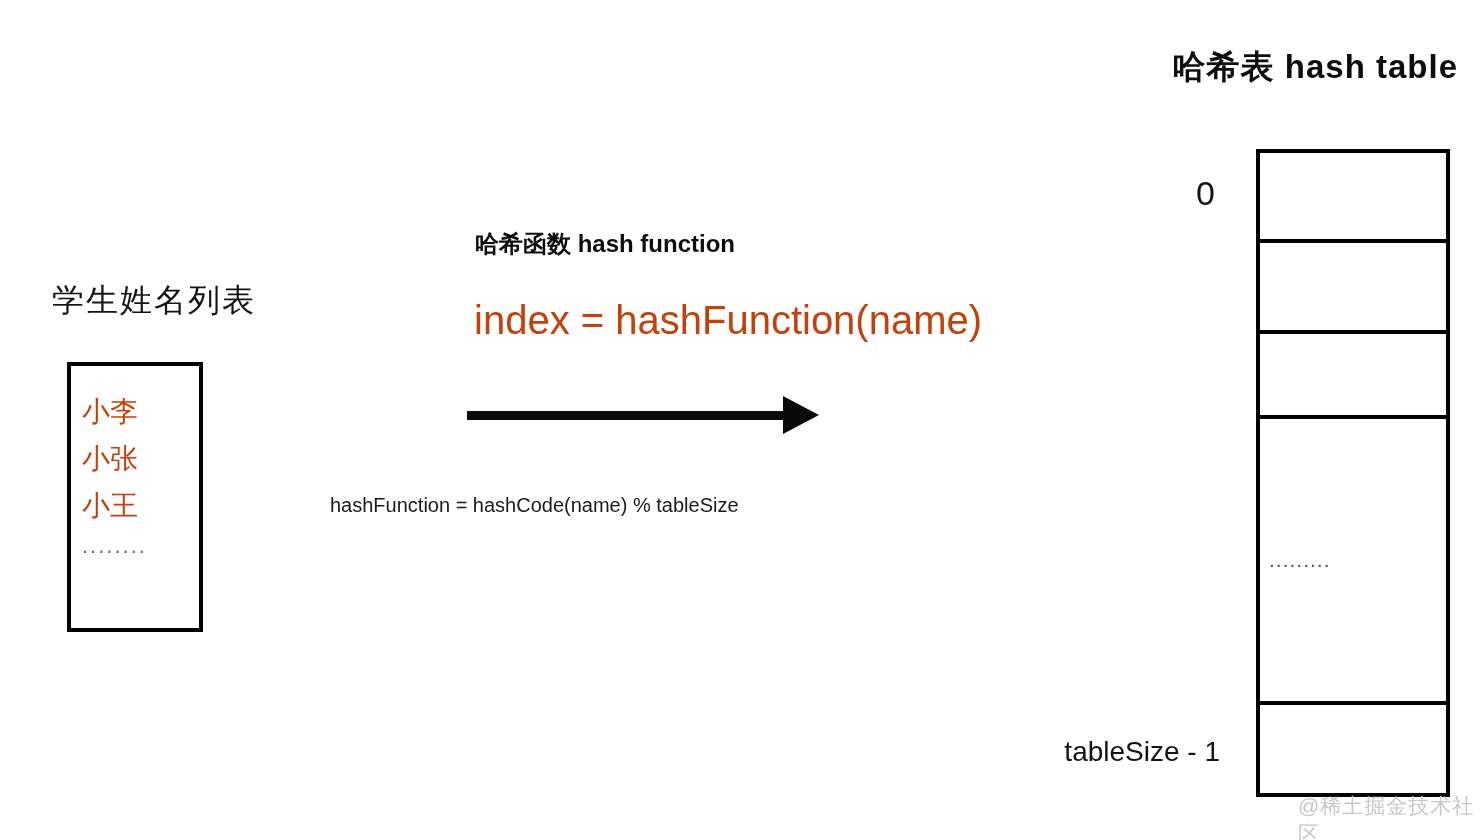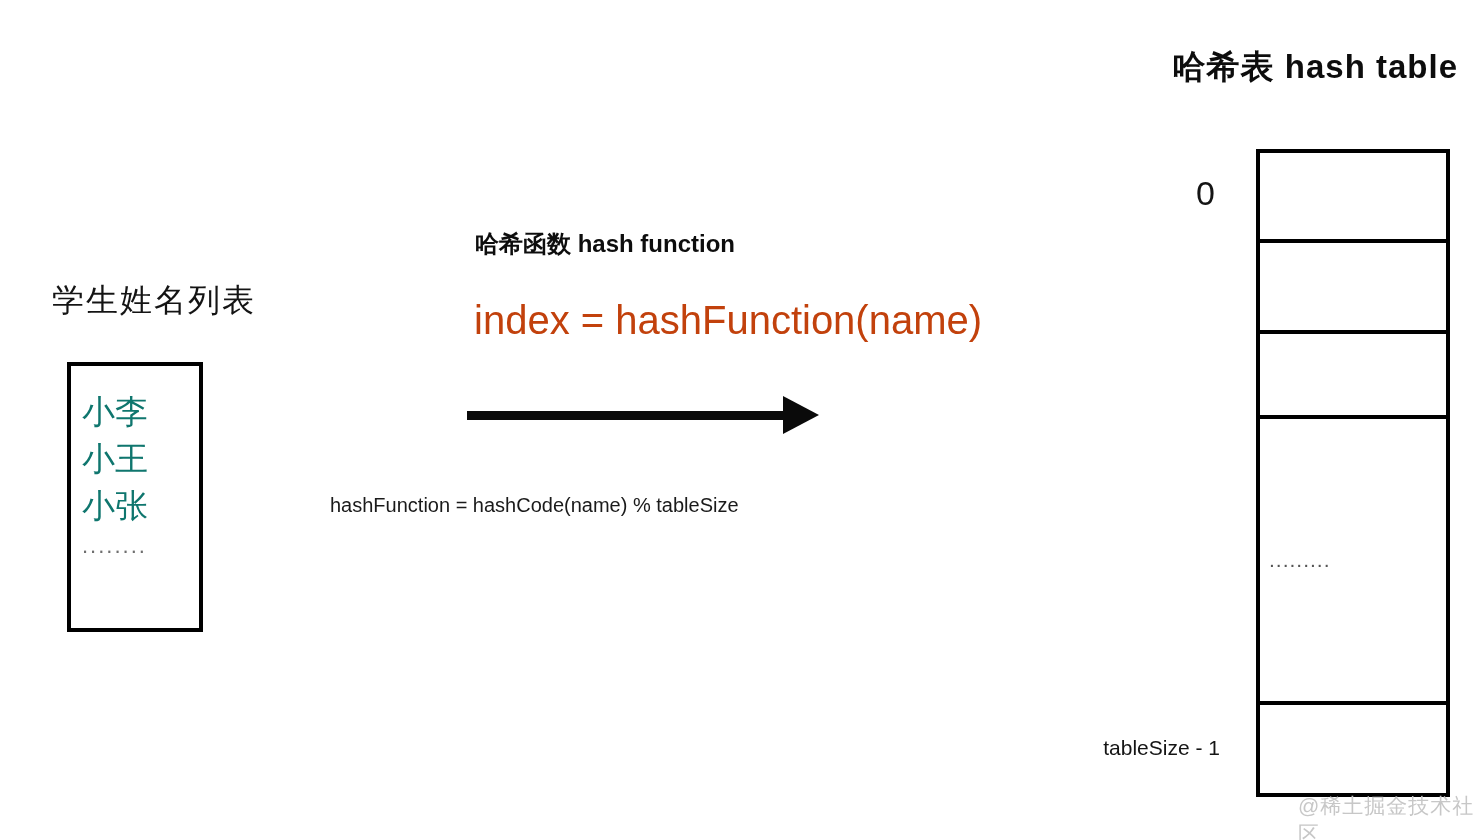--- a/index.html
+++ b/index.html
@@ -25,23 +25,23 @@
   }
   .student-box {
     position: absolute;
     left: 67px; top: 362px;
     width: 136px; height: 270px;
     border: 4px solid #000000;
     box-sizing: border-box;
     padding: 22px 0 0 11px;
   }
   .student-name {
-    font-size: 33px;
+    font-size: 28px;
     line-height: 47px;
-    color: #0f766e;
+    color: #c2410c;
   }
   .student-ellipsis {
     margin-top: 4px;
     font-size: 22px;
     letter-spacing: 2px;
     color: #6f6f6f;
   }
 
   
   .fn-title {
@@ -94,21 +94,21 @@
   }
   .index-zero {
     position: absolute;
     left: 1196px; top: 174px;
     font-size: 34px;
     color: #141414;
   }
   .index-last {
     position: absolute;
     right: 264px; top: 736px;
-    font-size: 21px;
+    font-size: 28px;
     color: #141414;
   }
   .hash-table {
     position: absolute;
     left: 1256px; top: 149px;
     width: 194px; height: 648px;
     border: 4px solid #000000;
     box-sizing: border-box;
     background: #ffffff;
   }
@@ -140,22 +140,22 @@
 </style>
 </head>
 <body>
 
 <div class="canvas">
 
   <div class="student-title">学生姓名列表</div>
 
   <div class="student-box">
     <div class="student-name">小李</div>
+    <div class="student-name">小张</div>
     <div class="student-name">小王</div>
-    <div class="student-name">小张</div>
     <div class="student-ellipsis">........</div>
   </div>
 
   <div class="fn-title">哈希函数 hash function</div>
 
   <div class="fn-index">index = hashFunction(name)</div>
 
   <div class="arrow">
     <div class="arrow-shaft"></div>
     <div class="arrow-head"></div>

